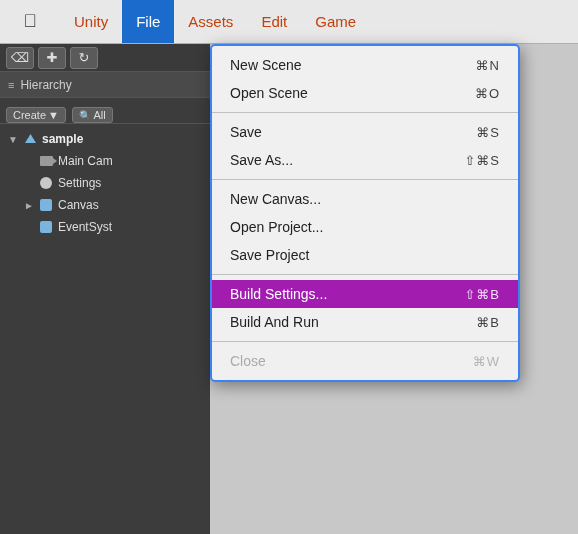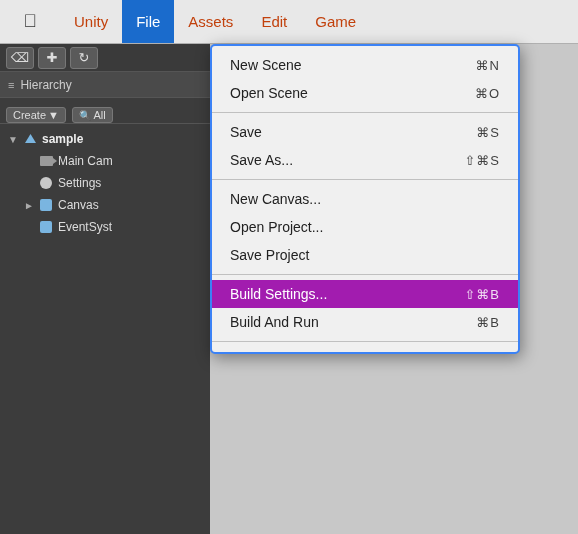--- a/index.html
+++ b/index.html
@@ -405,13 +405,17 @@
     <span class="menu-row-label">Build Settings...</span>
     <span class="menu-row-shortcut">⇧⌘B</span>
   </div>
   <div class="menu-row">
     <span class="menu-row-label">Build And Run</span>
     <span class="menu-row-shortcut">⌘B</span>
   </div>
 
   <div class="menu-separator"></div>
 
+  <div class="menu-row disabled">
+    <span class="menu-row-label">Close</span>
+    <span class="menu-row-shortcut">⌘W</span>
+  </div>
 </div>
 
 </body></html>

